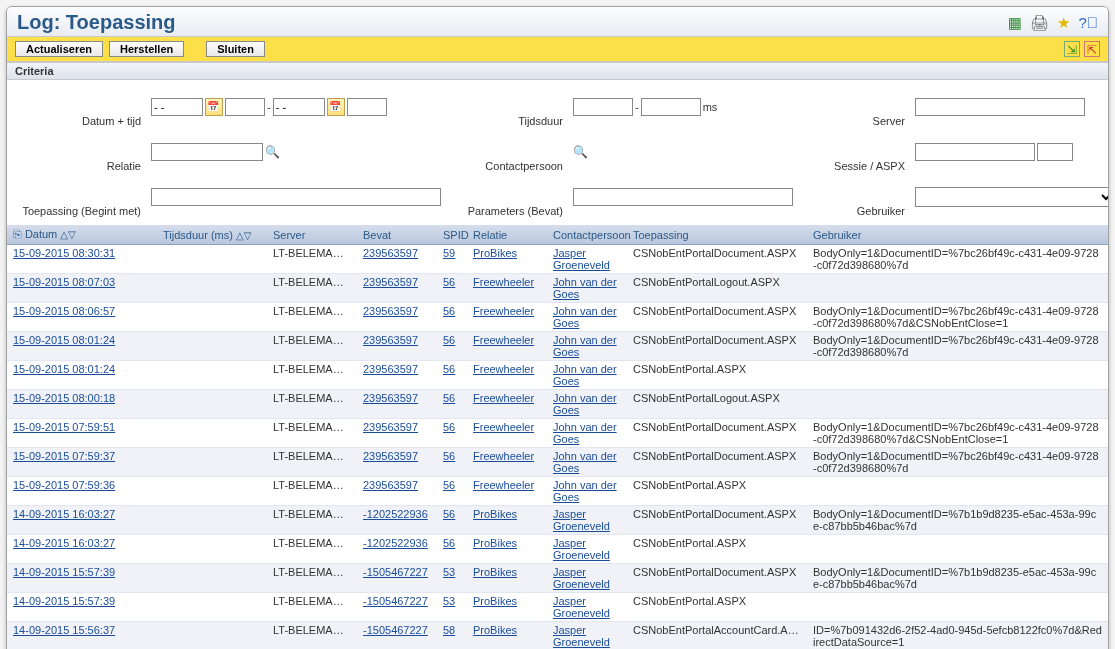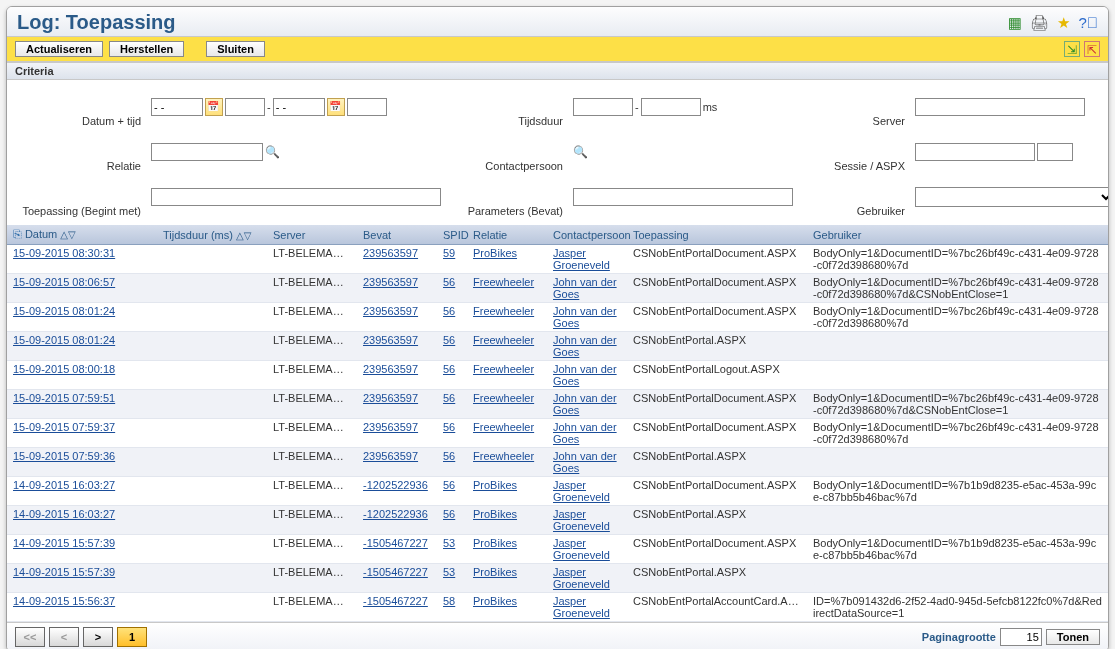--- a/index.html
+++ b/index.html
@@ -284,20 +284,31 @@
             <td class="td-nowrap"></td>
             <td class="td-nowrap">LT-BELEMANS8</td>
             <td class="td-nowrap"><a class="lnk">239563597</a></td>
             <td class="td-nowrap"><a class="lnk">59</a></td>
             <td class="td-nowrap"><a class="lnk">ProBikes</a></td>
             <td><a class="lnk">Jasper Groeneveld</a></td>
             <td class="td-nowrap">CSNobEntPortalDocument.ASPX</td>
             <td class="td-mono">BodyOnly=1&amp;DocumentID=%7bc26bf49c-c431-4e09-9728-c0f72d398680%7d</td>
           </tr>
           <tr>
+            <td class="td-nowrap"><a class="lnk">15-09-2015 08:07:03</a></td>
+            <td class="td-nowrap"></td>
+            <td class="td-nowrap">LT-BELEMANS8</td>
+            <td class="td-nowrap"><a class="lnk">239563597</a></td>
+            <td class="td-nowrap"><a class="lnk">56</a></td>
+            <td class="td-nowrap"><a class="lnk">Freewheeler</a></td>
+            <td><a class="lnk">John van der Goes</a></td>
+            <td class="td-nowrap">CSNobEntPortalLogout.ASPX</td>
+            <td class="td-mono"></td>
+          </tr>
+          <tr>
             <td class="td-nowrap"><a class="lnk">15-09-2015 08:06:57</a></td>
             <td class="td-nowrap"></td>
             <td class="td-nowrap">LT-BELEMANS8</td>
             <td class="td-nowrap"><a class="lnk">239563597</a></td>
             <td class="td-nowrap"><a class="lnk">56</a></td>
             <td class="td-nowrap"><a class="lnk">Freewheeler</a></td>
             <td><a class="lnk">John van der Goes</a></td>
             <td class="td-nowrap">CSNobEntPortalDocument.ASPX</td>
             <td class="td-mono">BodyOnly=1&amp;DocumentID=%7bc26bf49c-c431-4e09-9728-c0f72d398680%7d&amp;CSNobEntClose=1</td>
           </tr>

